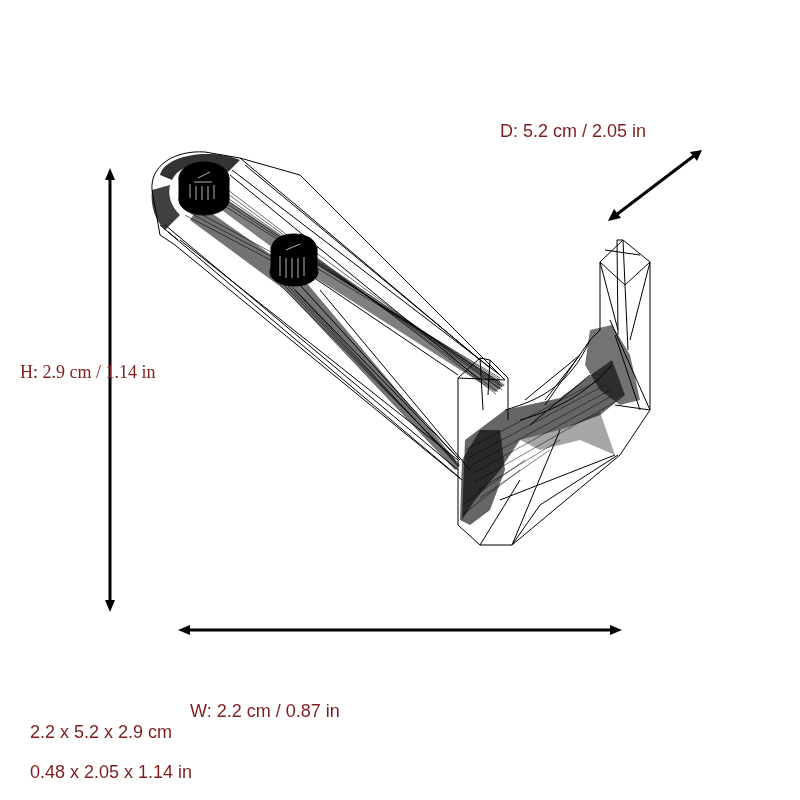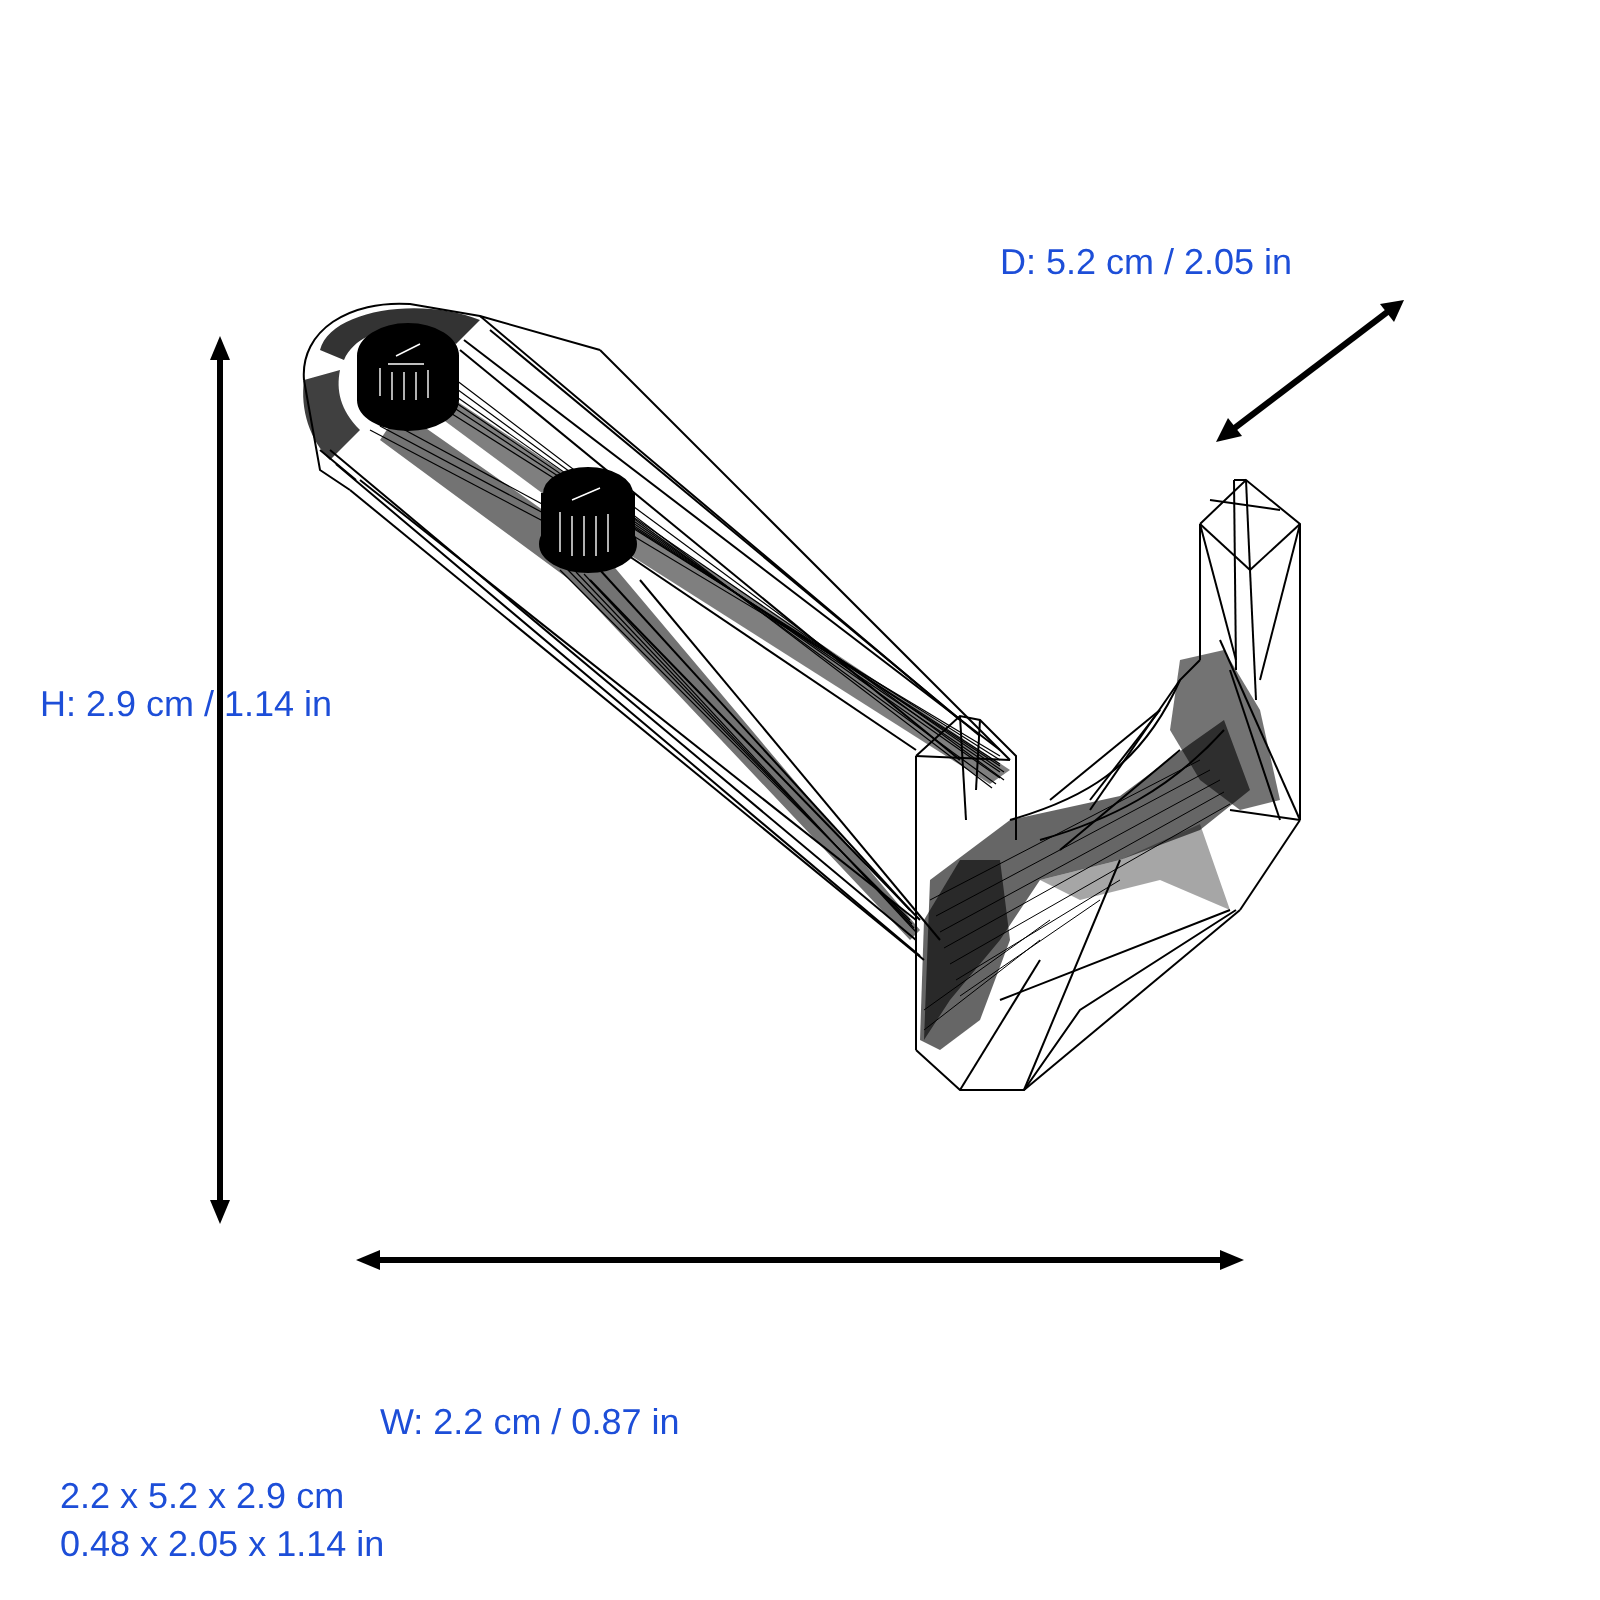--- a/index.html
+++ b/index.html
@@ -13,26 +13,26 @@
       position: relative;
       overflow: hidden;
       font-family: "Liberation Sans", sans-serif;
       color: #000000;
     }
     .label {
       position: absolute;
       font-size: 18px;
       line-height: 20px;
       white-space: nowrap;
-      color: #1d4ed8;
+      color: #7f1d1d;
     }
     #label-d { left: 500px; top: 121px; }
-    #label-h { left: 20px;  top: 342px; }
+    #label-h { left: 20px;  top: 362px; font-family: Liberation Serif, serif; }
     #label-w { left: 190px; top: 657px; margin-top: 44px; }
-    #summary-cm { left: 30px; top: 722px; margin-top: 16px; }
+    #summary-cm { left: 30px; top: 722px; }
     #summary-in { left: 30px; top: 762px; }
     svg.layer {
       position: absolute;
       left: 0; top: 0;
       width: 800px; height: 800px;
     }
   </style>
 </head>
 <body>
 

